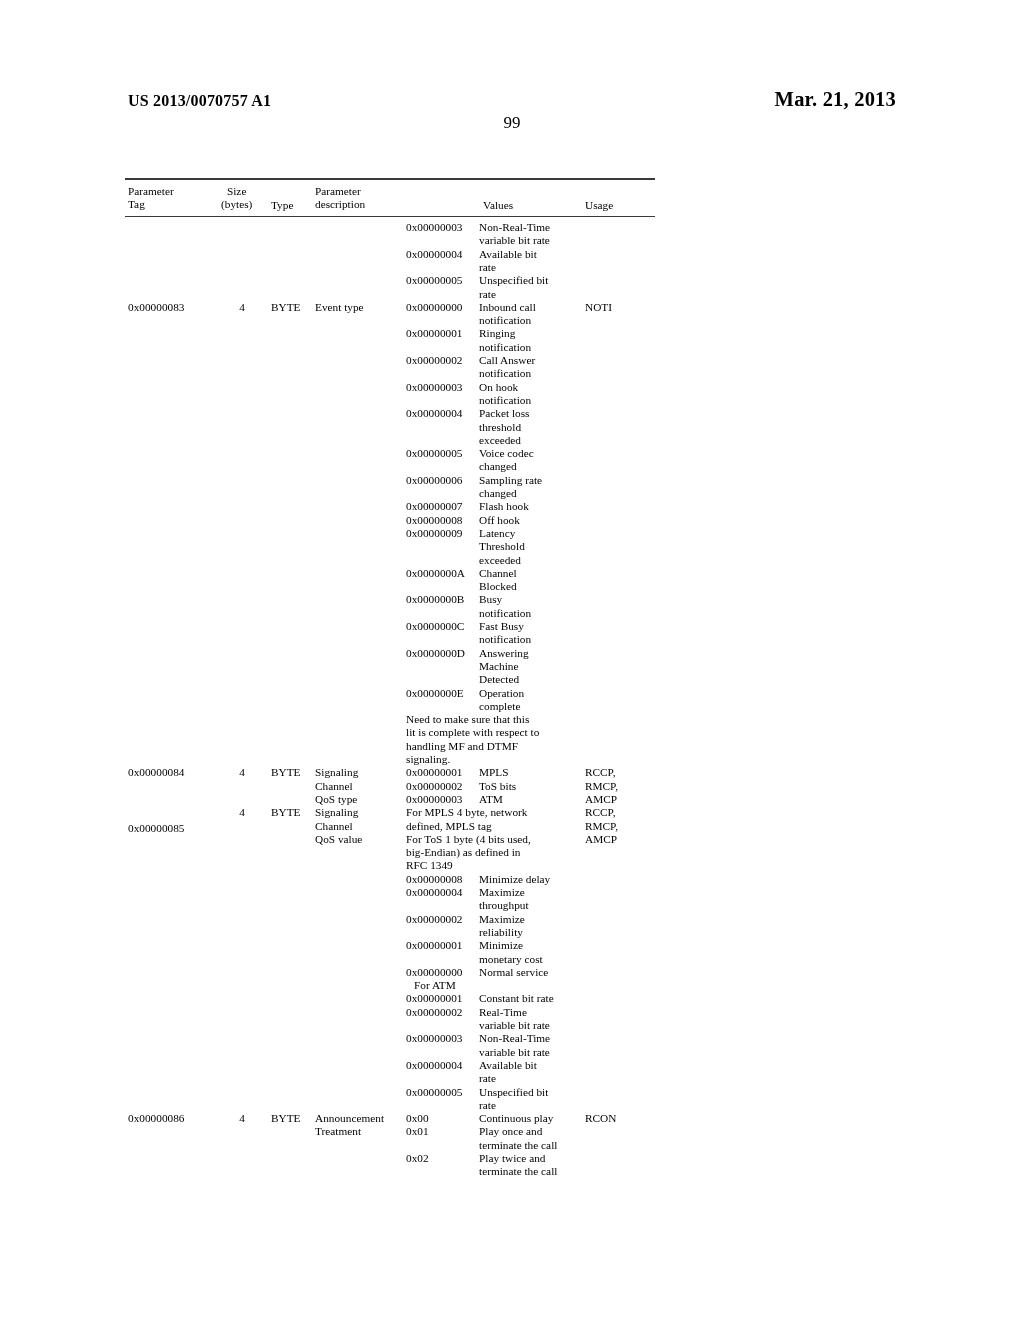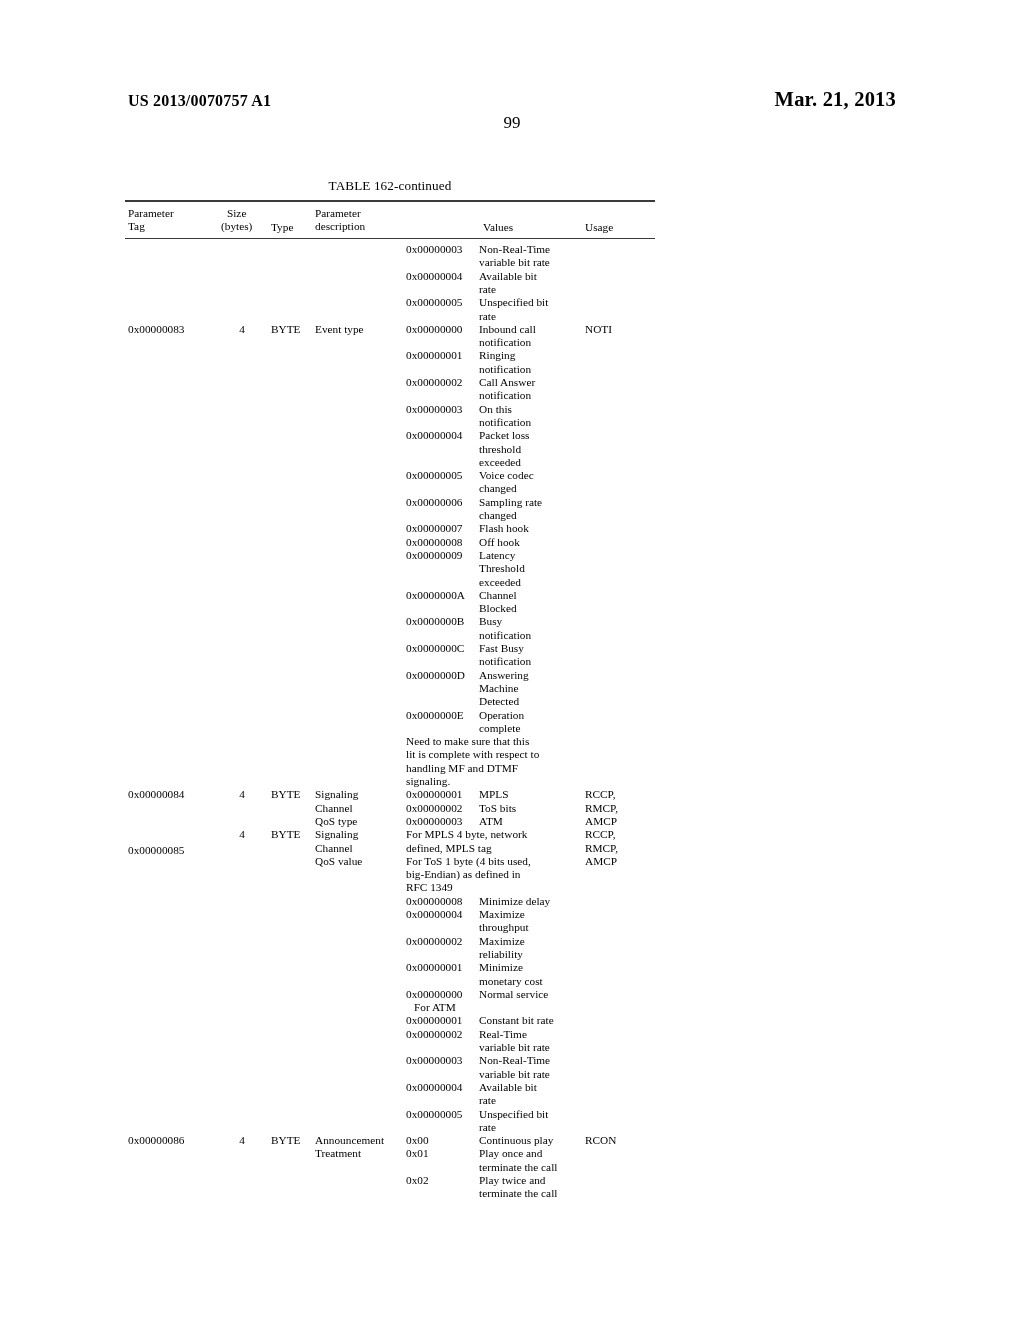--- a/index.html
+++ b/index.html
@@ -114,21 +114,20 @@
 <body>
 
 <div class="page-header">
   <span class="pub-number">US 2013/0070757 A1</span>
   <span class="pub-date">Mar. 21, 2013</span>
 </div>
 <div class="page-number">99</div>
 
 <div class="table-block">
 
-  <div class="table-caption">TABLE 162-continued</div>
 
   <div class="rule"></div>
 
   <div class="thead">
     <span class="cell th-tag">Parameter
 Tag</span>
     <span class="cell th-size">Size
 (bytes)</span>
     <span class="cell th-type">Type</span>
     <span class="cell th-desc">Parameter
@@ -157,21 +156,21 @@
       <span class="txt c-code" style="top: 83.8px;">0x00000000</span>
       <span class="txt c-val" style="top: 83.8px;">Inbound call</span>
       <span class="txt c-val" style="top: 97.1px;">notification</span>
       <span class="txt c-code" style="top: 110.4px;">0x00000001</span>
       <span class="txt c-val" style="top: 110.4px;">Ringing</span>
       <span class="txt c-val" style="top: 123.7px;">notification</span>
       <span class="txt c-code" style="top: 137px;">0x00000002</span>
       <span class="txt c-val" style="top: 137px;">Call Answer</span>
       <span class="txt c-val" style="top: 150.3px;">notification</span>
       <span class="txt c-code" style="top: 163.6px;">0x00000003</span>
-      <span class="txt c-val" style="top: 163.6px;">On this</span>
+      <span class="txt c-val" style="top: 163.6px;">On hook</span>
       <span class="txt c-val" style="top: 176.9px;">notification</span>
       <span class="txt c-code" style="top: 190.2px;">0x00000004</span>
       <span class="txt c-val" style="top: 190.2px;">Packet loss</span>
       <span class="txt c-val" style="top: 203.5px;">threshold</span>
       <span class="txt c-val" style="top: 216.8px;">exceeded</span>
       <span class="txt c-code" style="top: 230.1px;">0x00000005</span>
       <span class="txt c-val" style="top: 230.1px;">Voice codec</span>
       <span class="txt c-val" style="top: 243.4px;">changed</span>
       <span class="txt c-code" style="top: 256.7px;">0x00000006</span>
       <span class="txt c-val" style="top: 256.7px;">Sampling rate</span>

